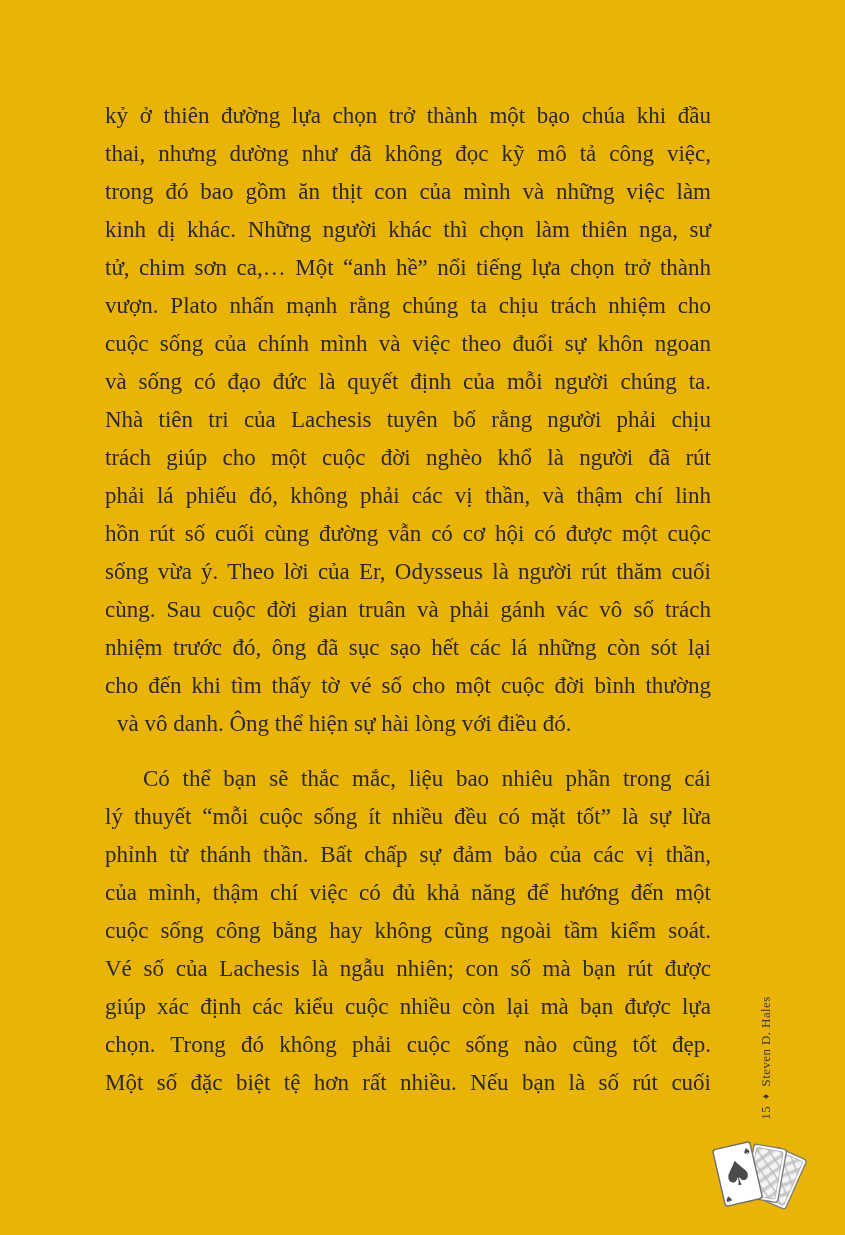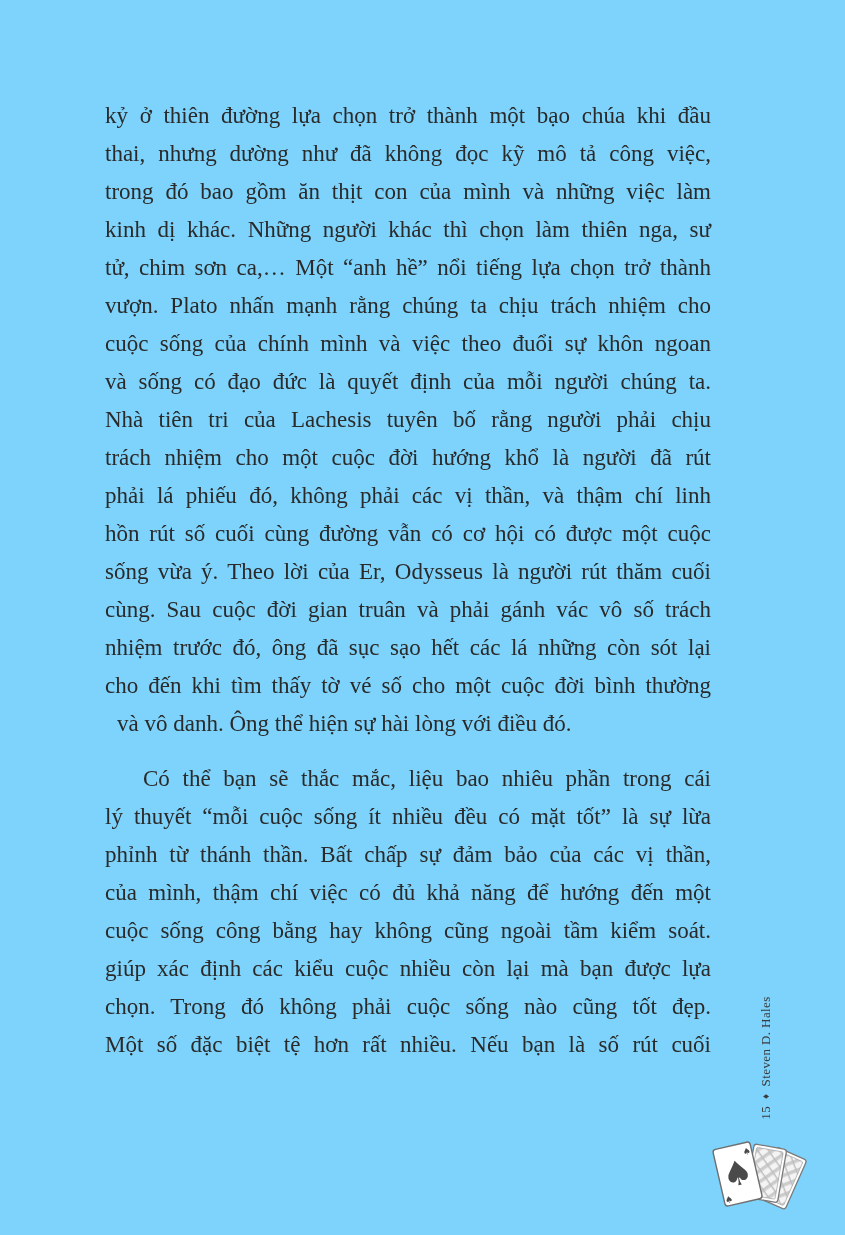--- a/index.html
+++ b/index.html
@@ -4,21 +4,21 @@
 <style>
   html, body {
     margin: 0;
     padding: 0;
     background: #ffffff;
   }
   .page {
     position: relative;
     width: 845px;
     height: 1235px;
-    background: #7dd3fc;
+    background: #eab308;
     overflow: hidden;
     font-family: "Liberation Serif", "DejaVu Serif", serif;
   }
   .text-block {
     position: absolute;
     left: 105px;
     top: 97px;
     width: 606px;
     font-size: 23px;
     line-height: 38px;
@@ -71,35 +71,36 @@
       <div class="para">
         <div class="line">kỷ ở thiên đường lựa chọn trở thành một bạo chúa khi đầu</div>
         <div class="line">thai, nhưng dường như đã không đọc kỹ mô tả công việc,</div>
         <div class="line">trong đó bao gồm ăn thịt con của mình và những việc làm</div>
         <div class="line">kinh dị khác. Những người khác thì chọn làm thiên nga, sư</div>
         <div class="line">tử, chim sơn ca,… Một “anh hề” nổi tiếng lựa chọn trở thành</div>
         <div class="line">vượn. Plato nhấn mạnh rằng chúng ta chịu trách nhiệm cho</div>
         <div class="line">cuộc sống của chính mình và việc theo đuổi sự khôn ngoan</div>
         <div class="line">và sống có đạo đức là quyết định của mỗi người chúng ta.</div>
         <div class="line">Nhà tiên tri của Lachesis tuyên bố rằng người phải chịu</div>
-        <div class="line">trách nhiệm cho một cuộc đời hướng khổ là người đã rút</div>
+        <div class="line">trách giúp cho một cuộc đời nghèo khổ là người đã rút</div>
         <div class="line">phải lá phiếu đó, không phải các vị thần, và thậm chí linh</div>
         <div class="line">hồn rút số cuối cùng đường vẫn có cơ hội có được một cuộc</div>
         <div class="line">sống vừa ý. Theo lời của Er, Odysseus là người rút thăm cuối</div>
         <div class="line">cùng. Sau cuộc đời gian truân và phải gánh vác vô số trách</div>
         <div class="line">nhiệm trước đó, ông đã sục sạo hết các lá những còn sót lại</div>
         <div class="line">cho đến khi tìm thấy tờ vé số cho một cuộc đời bình thường</div>
         <div class="line flush">và vô danh. Ông thể hiện sự hài lòng với điều đó.</div>
       </div>
       <div class="para">
         <div class="line indent">Có thể bạn sẽ thắc mắc, liệu bao nhiêu phần trong cái</div>
         <div class="line">lý thuyết “mỗi cuộc sống ít nhiều đều có mặt tốt” là sự lừa</div>
         <div class="line">phỉnh từ thánh thần. Bất chấp sự đảm bảo của các vị thần,</div>
         <div class="line">của mình, thậm chí việc có đủ khả năng để hướng đến một</div>
         <div class="line">cuộc sống công bằng hay không cũng ngoài tầm kiểm soát.</div>
+        <div class="line">Vé số của Lachesis là ngẫu nhiên; con số mà bạn rút được</div>
         <div class="line">giúp xác định các kiểu cuộc nhiều còn lại mà bạn được lựa</div>
         <div class="line">chọn. Trong đó không phải cuộc sống nào cũng tốt đẹp.</div>
         <div class="line">Một số đặc biệt tệ hơn rất nhiều. Nếu bạn là số rút cuối</div>
       </div>
     </div>
 
   <div class="sidebar">
     <span>15</span><span class="sep">♦</span><span>Steven D. Hales</span>
   </div>
 

